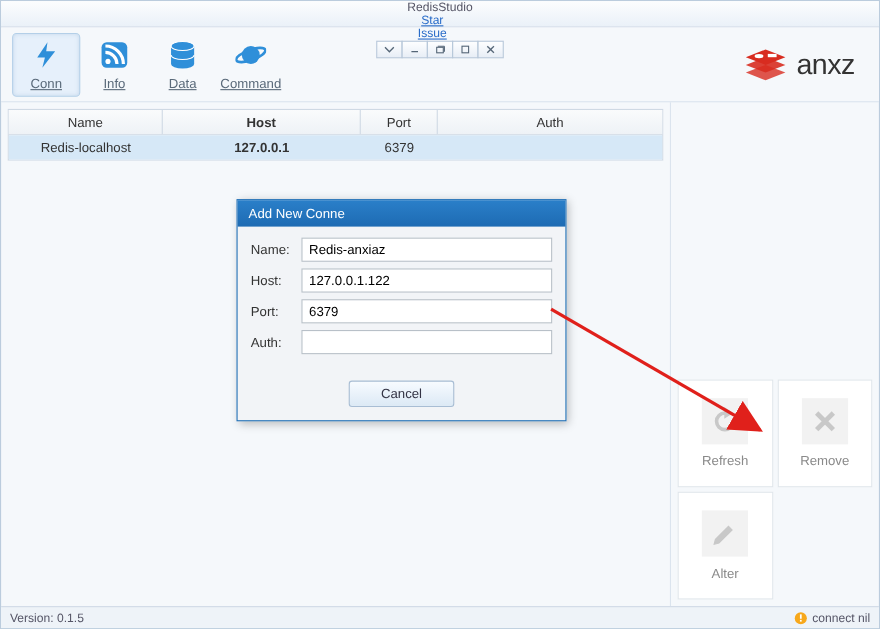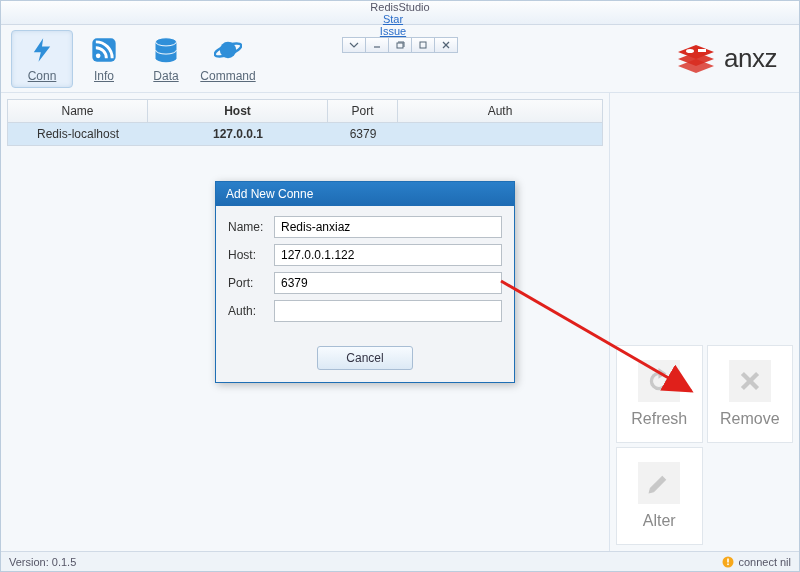--- a/index.html
+++ b/index.html
@@ -40,21 +40,21 @@
 .drow { display: flex; align-items: center; margin-bottom: 6px; }
 .dlbl { width: 46px; font-size: 12px; color: #333; }
 .dinp { flex: 1; border: 1px solid #b8c0c8; padding: 3px 6px; font-size: 12px; background: #fff; height: 22px; }
 .dbtns { display: flex; justify-content: space-around; padding: 8px 12px 12px; }
 .dbtn { width: 96px; height: 24px; background: linear-gradient(#f7fbff, #dce9f5); border: 1px solid #a8bdd4; border-radius: 3px; font-size: 12px; color: #334; cursor: pointer; }
 
 .watermark { position: absolute; left: 38%; top: 42%; width: 180px; opacity: 0.16; pointer-events: none; text-align: center; color: #6a6a6a; font-size: 22px; font-family: sans-serif; letter-spacing: 1px; z-index: 0; }
 .watermark .wm2 { font-size: 16px; margin-top: -4px; }
 
 .rgrid { margin-top: auto; display: grid; grid-template-columns: 1fr 1fr; grid-template-rows: 1fr 1fr; gap: 4px; height: 200px; }
-.act { background: #fff; border: 1px solid #e0e6ec; display: flex; flex-direction: column; align-items: center; justify-content: center; gap: 8px; cursor: pointer; font-size: 16px; color: #8a8a8a; }
+.act { background: #fff; border: 1px solid #e0e6ec; display: flex; flex-direction: column; align-items: center; justify-content: center; gap: 8px; cursor: pointer; font-size: 12px; color: #8a8a8a; }
 .act .aicon { width: 42px; height: 42px; background: #f2f2f2; display: flex; align-items: center; justify-content: center; }
 .act .aicon svg { width: 26px; height: 26px; stroke: #c8c8c8; fill: #c8c8c8; }
 
 .statusbar { position: absolute; bottom: 0; left: 0; right: 0; height: 20px; background: #eef3f8; border-top: 1px solid #d0dae6; display: flex; align-items: center; padding: 0 8px; font-size: 11px; color: #556; }
 .statusbar .sright { margin-left: auto; display: flex; align-items: center; gap: 4px; }
 .statusbar .warn { width: 12px; height: 12px; }
 
 .arrow { position: absolute; left: 490px; top: 270px; pointer-events: none; z-index: 5; }
 </style>
 </head>

